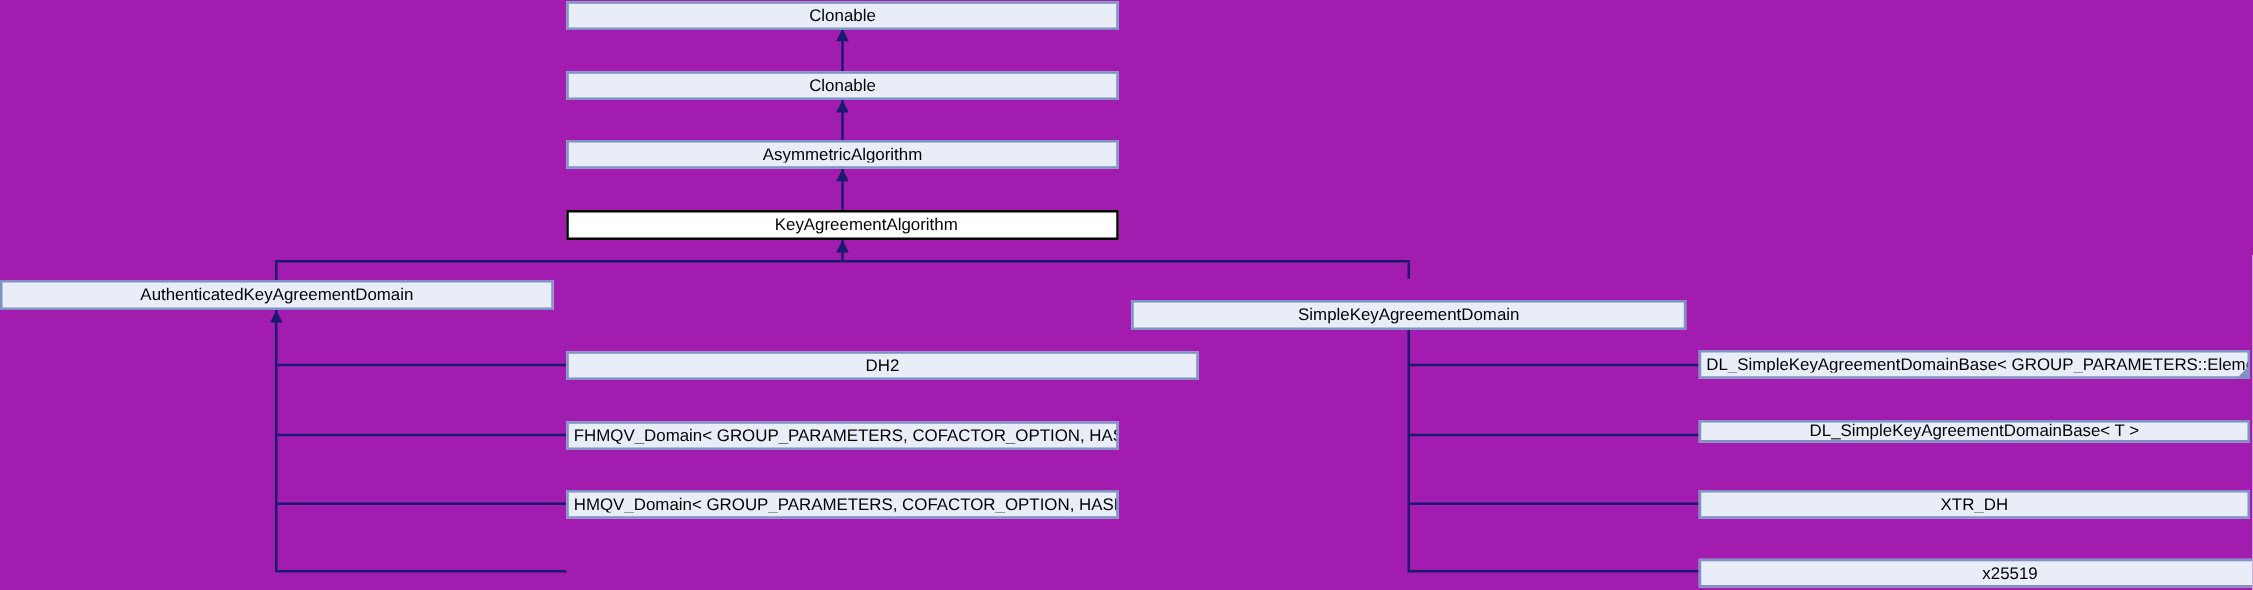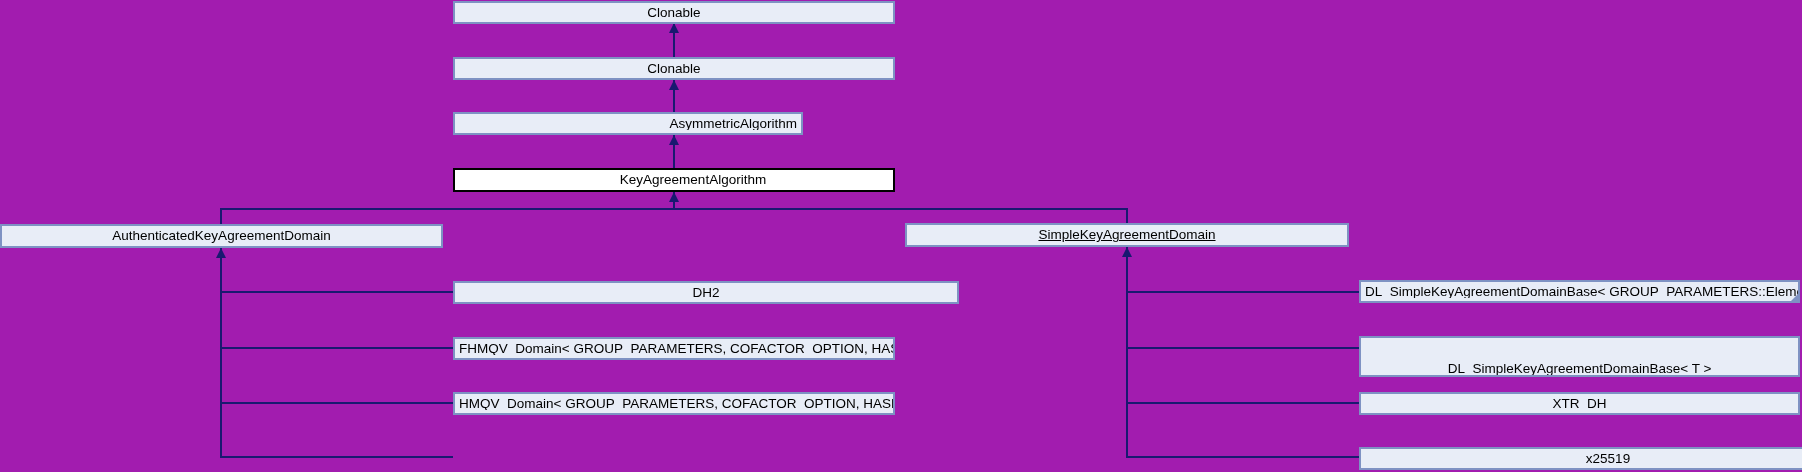--- a/index.html
+++ b/index.html
@@ -89,46 +89,46 @@
     <div class="arrow-up" style="left: 669px; top: 135px; border-bottom-color: rgb(25, 25, 112);"></div>
     <div class="arrow-up" style="left: 669px; top: 192px; border-bottom-color: rgb(25, 25, 112);"></div>
     <div class="arrow-up" style="left: 216px; top: 248px; border-bottom-color: rgb(25, 25, 112);"></div>
     <div class="arrow-up" style="left: 1122px; top: 247px; border-bottom-color: rgb(25, 25, 112);"></div>
     <div class="node default" style="left: 453px; top: 1px; width: 442px; height: 23px; background: rgb(232, 237, 247); border-color: rgb(126, 146, 195);">
       <span class="label">Clonable</span>
     </div>
     <div class="node default" style="left: 453px; top: 57px; width: 442px; height: 23px; background: rgb(232, 237, 247); border-color: rgb(126, 146, 195);">
       <span class="label">Clonable</span>
     </div>
-    <div class="node default" style="left: 453px; top: 112px; width: 350px; height: 23px; background: rgb(232, 237, 247); border-color: rgb(126, 146, 195); justify-content: flex-end;">
+    <div class="node default" style="left: 453px; top: 112px; width: 442px; height: 23px; background: rgb(232, 237, 247); border-color: rgb(126, 146, 195);">
       <span class="label">AsymmetricAlgorithm</span>
     </div>
     <div class="node current" style="left: 453px; top: 168px; width: 442px; height: 24px; background: rgb(255, 255, 255); border-color: rgb(0, 0, 0); padding-left: 38px;">
       <span class="label">KeyAgreementAlgorithm</span>
     </div>
     <div class="node default" style="left: 0px; top: 224px; width: 443px; height: 24px; background: rgb(232, 237, 247); border-color: rgb(126, 146, 195);">
       <span class="label">AuthenticatedKeyAgreementDomain</span>
     </div>
-    <div class="node default" style="left: 905px; top: 223px; width: 444px; height: 24px; background: rgb(232, 237, 247); border-color: rgb(126, 146, 195); text-decoration: underline;">
+    <div class="node default" style="left: 905px; top: 240px; width: 444px; height: 24px; background: rgb(232, 237, 247); border-color: rgb(126, 146, 195);">
       <span class="label">SimpleKeyAgreementDomain</span>
     </div>
     <div class="node default" style="left: 453px; top: 281px; width: 506px; height: 23px; background: rgb(232, 237, 247); border-color: rgb(126, 146, 195);">
       <span class="label">DH2</span>
     </div>
     <div class="node default" style="left: 453px; top: 337px; width: 442px; height: 23px; background: rgb(232, 237, 247); border-color: rgb(126, 146, 195);">
       <span class="label">FHMQV_Domain&lt; GROUP_PARAMETERS, COFACTOR_OPTION, HASH &gt;</span>
     </div>
     <div class="node default" style="left: 453px; top: 392px; width: 442px; height: 23px; background: rgb(232, 237, 247); border-color: rgb(126, 146, 195);">
       <span class="label">HMQV_Domain&lt; GROUP_PARAMETERS, COFACTOR_OPTION, HASH &gt;</span>
     </div>
     <div class="node default" style="left: 1359px; top: 280px; width: 441px; height: 23px; background: rgb(232, 237, 247); border-color: rgb(126, 146, 195);">
       <span class="label">DL_SimpleKeyAgreementDomainBase&lt; GROUP_PARAMETERS::Element &gt;</span>
       <div class="fold-corner" style="border-bottom-color: rgb(126, 146, 195);"></div>
     </div>
-    <div class="node default" style="left: 1359px; top: 336px; width: 441px; height: 41px; background: rgb(232, 237, 247); border-color: rgb(126, 146, 195); align-items: flex-end;">
+    <div class="node default" style="left: 1359px; top: 336px; width: 441px; height: 18px; background: rgb(232, 237, 247); border-color: rgb(126, 146, 195);">
       <span class="label">DL_SimpleKeyAgreementDomainBase&lt; T &gt;</span>
     </div>
     <div class="node default" style="left: 1359px; top: 392px; width: 441px; height: 23px; background: rgb(232, 237, 247); border-color: rgb(126, 146, 195);">
       <span class="label">XTR_DH</span>
     </div>
     <div class="node default" style="left: 1359px; top: 447px; width: 498px; height: 23px; background: rgb(232, 237, 247); border-color: rgb(126, 146, 195);">
       <span class="label">x25519</span>
     </div>
   </div>
 

